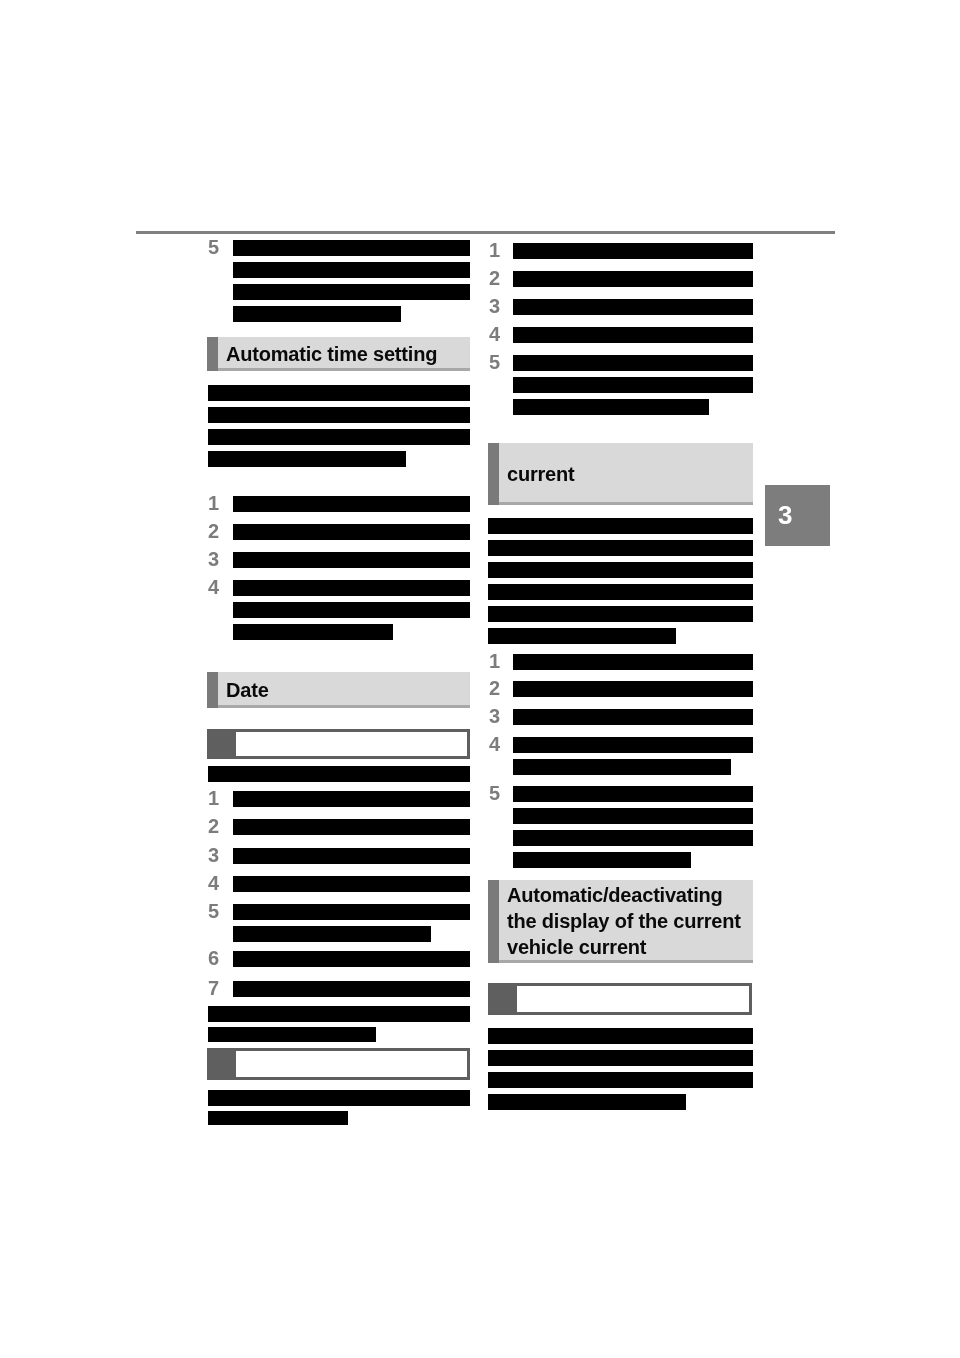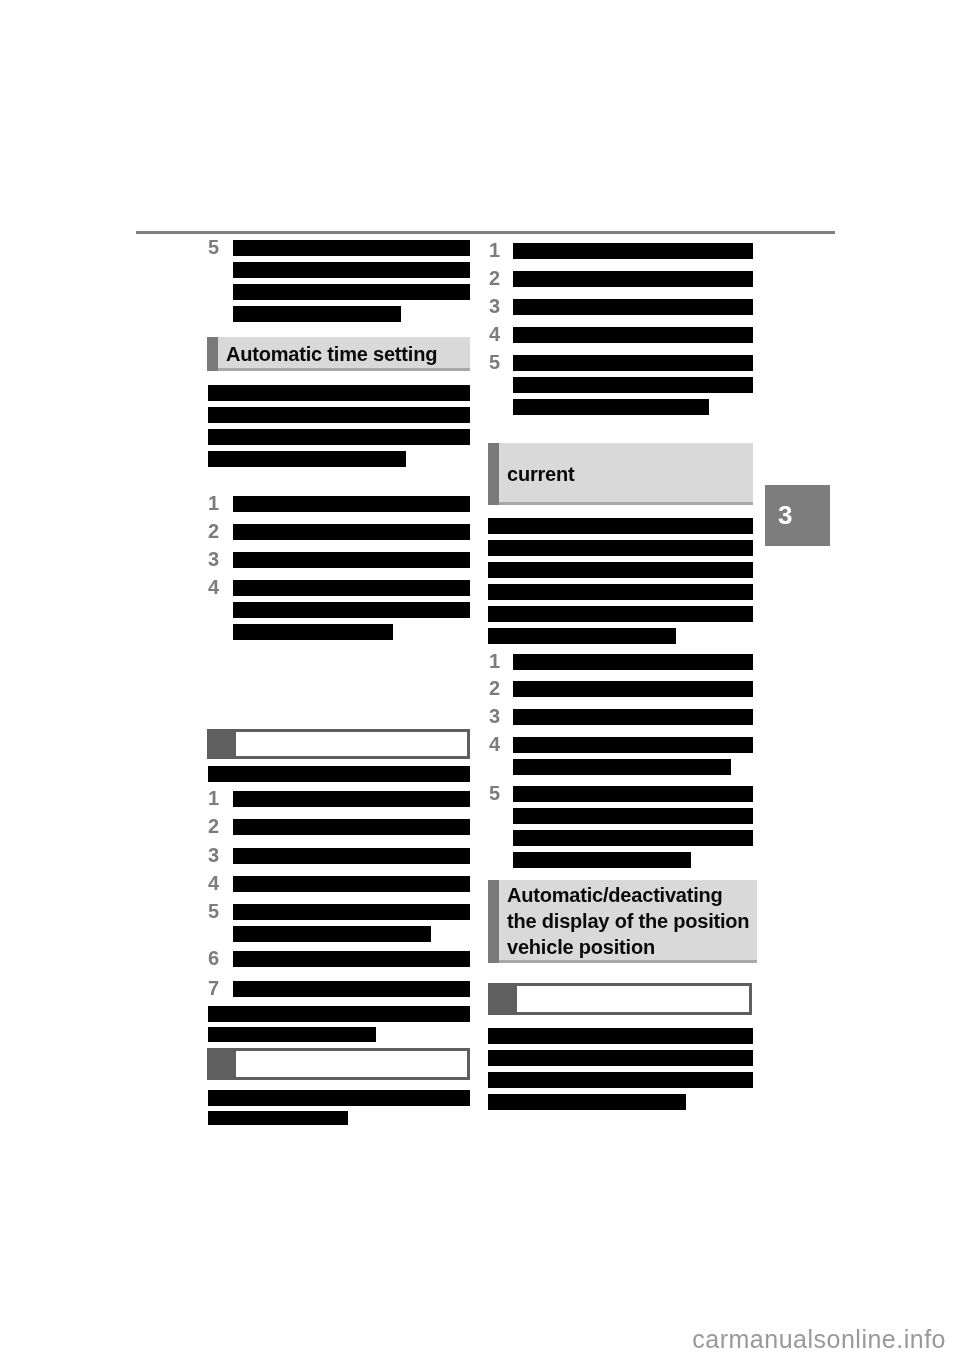--- a/index.html
+++ b/index.html
@@ -75,20 +75,26 @@
     <div class="body">
       <div class="line">Automatic time setting</div>
     </div>
   </div>
 
   <div class="stepnum" style="left:208px;top:493px;">1</div>
   <div class="stepnum" style="left:208px;top:521px;">2</div>
   <div class="stepnum" style="left:208px;top:549px;">3</div>
   <div class="stepnum" style="left:208px;top:577px;">4</div>
 
+  <div class="hbox" style="left:207px;top:672px;width:263px;height:36px;">
+    <div class="bar"></div>
+    <div class="body">
+      <div class="line">Date</div>
+    </div>
+  </div>
 
   <div class="sbox" style="left:207px;top:729px;width:263px;height:30px;">
     <div class="sq"></div>
     <div class="frame"></div>
   </div>
 
   <div class="stepnum" style="left:208px;top:788px;">1</div>
   <div class="stepnum" style="left:208px;top:816px;">2</div>
   <div class="stepnum" style="left:208px;top:845px;">3</div>
   <div class="stepnum" style="left:208px;top:873px;">4</div>
@@ -117,22 +123,22 @@
   <div class="stepnum" style="left:489px;top:651px;">1</div>
   <div class="stepnum" style="left:489px;top:678px;">2</div>
   <div class="stepnum" style="left:489px;top:706px;">3</div>
   <div class="stepnum" style="left:489px;top:734px;">4</div>
   <div class="stepnum" style="left:489px;top:783px;">5</div>
 
   <div class="hbox" style="left:488px;top:880px;width:265px;height:83px;">
     <div class="bar"></div>
     <div class="body">
       <div class="line">Automatic/deactivating</div>
-      <div class="line">the display of the position</div>
-      <div class="line">vehicle position</div>
+      <div class="line">the display of the current</div>
+      <div class="line">vehicle current</div>
     </div>
   </div>
 
   <div class="sbox" style="left:488px;top:983px;width:264px;height:32px;">
     <div class="sq"></div>
     <div class="frame"></div>
   </div>
 
   <div id="bars">
       <div class="redbar" style="left: 233px; top: 240px; width: 237px; height: 16px;"></div>
@@ -183,14 +189,13 @@
       <div class="redbar" style="left: 513px; top: 786px; width: 240px; height: 16px;"></div>
       <div class="redbar" style="left: 513px; top: 808px; width: 240px; height: 16px;"></div>
       <div class="redbar" style="left: 513px; top: 830px; width: 240px; height: 16px;"></div>
       <div class="redbar" style="left: 513px; top: 852px; width: 178px; height: 16px;"></div>
       <div class="redbar" style="left: 488px; top: 1028px; width: 265px; height: 16px;"></div>
       <div class="redbar" style="left: 488px; top: 1050px; width: 265px; height: 16px;"></div>
       <div class="redbar" style="left: 488px; top: 1072px; width: 265px; height: 16px;"></div>
       <div class="redbar" style="left: 488px; top: 1094px; width: 198px; height: 16px;"></div>
     </div>
 
-  <div class="watermark">carmanualsonline.info</div>
 </div>
 
 </body></html>

